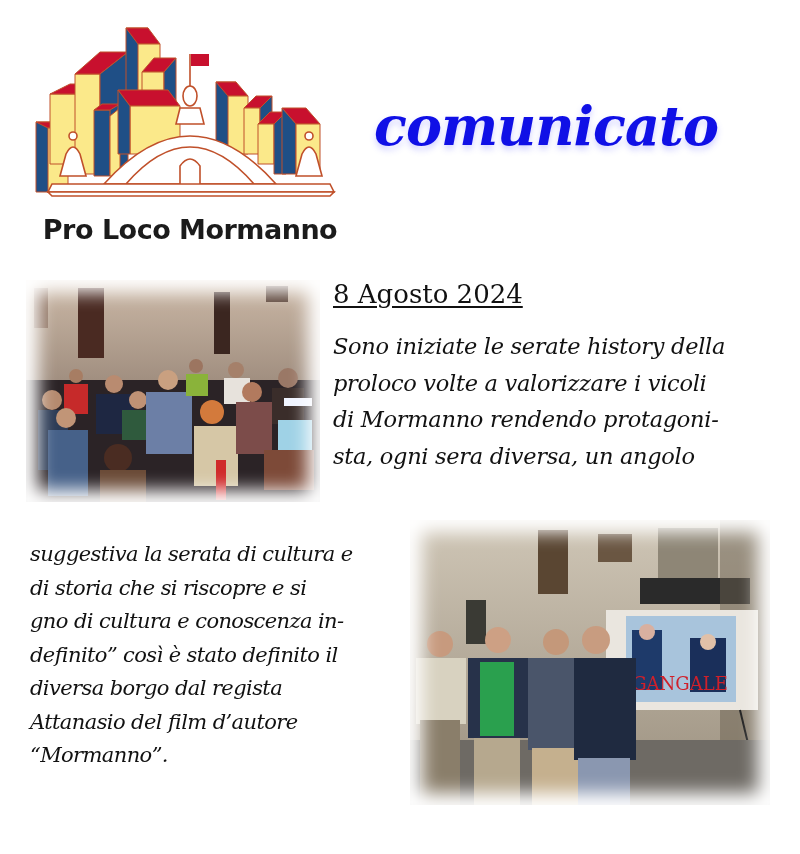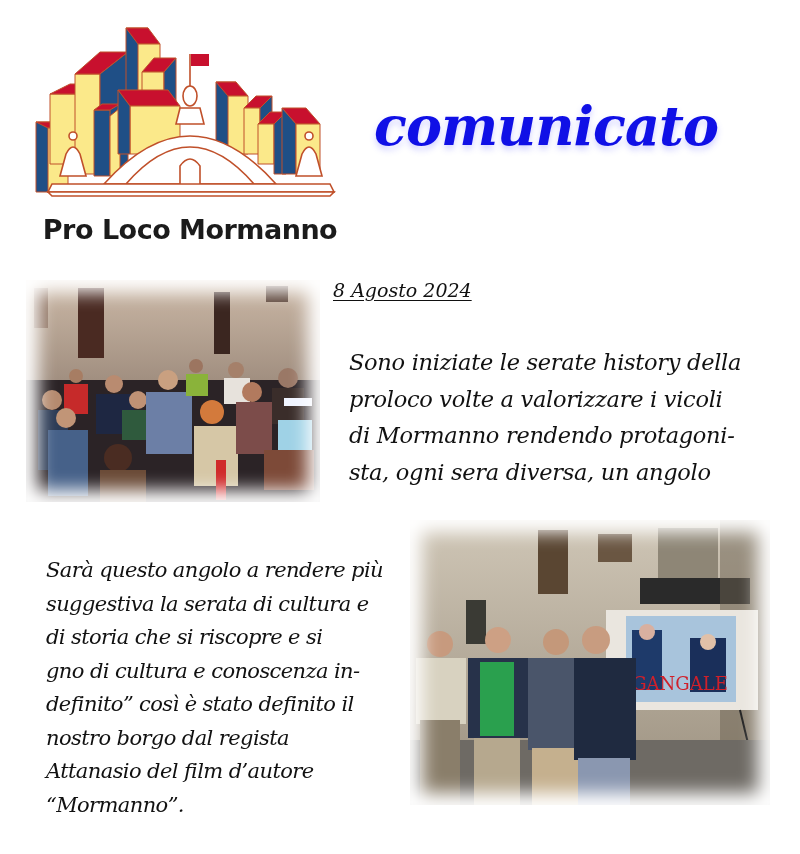--- a/index.html
+++ b/index.html
@@ -26,25 +26,25 @@
   .photo::after {
     content: ""; position: absolute; inset: 0;
     box-shadow: inset 0 0 18px 12px #ffffff;
     pointer-events: none;
   }
   .photo svg { display: block; width: 100%; height: 100%; }
   .photo1 { left: 26px; top: 280px; width: 294px; height: 222px; }
   .photo2 { left: 410px; top: 520px; width: 360px; height: 285px; }
   .date {
     position: absolute; left: 333px; top: 279px;
-    font-style: italic; font-size: 19px; color: #111; text-decoration: underline;
+    font-size: 26px; color: #111; text-decoration: underline;
     text-underline-offset: 3px;
   }
   .para {
-    position: absolute; font-style: italic; color: #111; margin: 16px;
+    position: absolute; font-style: italic; color: #111; margin: 0;
   }
   .para span { display: block; white-space: nowrap; }
   .para1 { left: 333px; top: 328px; font-size: 22.5px; line-height: 36.5px; letter-spacing: -0.3px; }
   .para2 { left: 30px; top: 538px; font-size: 21px; line-height: 33.5px; letter-spacing: -0.6px; }
 </style>
 </head>
 <body>
 
 <div class="logo">
   <svg viewBox="0 0 320 180" width="320" height="180">
@@ -166,26 +166,25 @@
 
 <div class="date">8 Agosto 2024</div>
 <p class="para para1">
   <span>Sono iniziate le serate history della</span>
   <span>proloco volte a valorizzare i vicoli</span>
   <span>di Mormanno rendendo protagoni-</span>
   <span>sta, ogni sera diversa, un angolo</span>
 </p>
 
 <p class="para para2">
-  <span>Sarà questo angolo a rendere più</span>
   <span>suggestiva la serata di cultura e</span>
   <span>di storia che si riscopre e si</span>
   <span>gno di cultura e conoscenza in-</span>
   <span>definito” così è  stato definito il</span>
-  <span>nostro borgo dal  regista</span>
+  <span>diversa borgo dal  regista</span>
   <span>Attanasio del film d’autore</span>
   <span>“Mormanno”.</span>
 </p>
 
 <div class="photo photo2">
   <svg viewBox="0 0 360 285" preserveAspectRatio="none">
     <defs>
       <linearGradient id="wall2" x1="0" y1="0" x2="0" y2="1">
         <stop offset="0" stop-color="#cfc6b6"></stop>
           <stop offset="1" stop-color="#9a8f7e"></stop>

